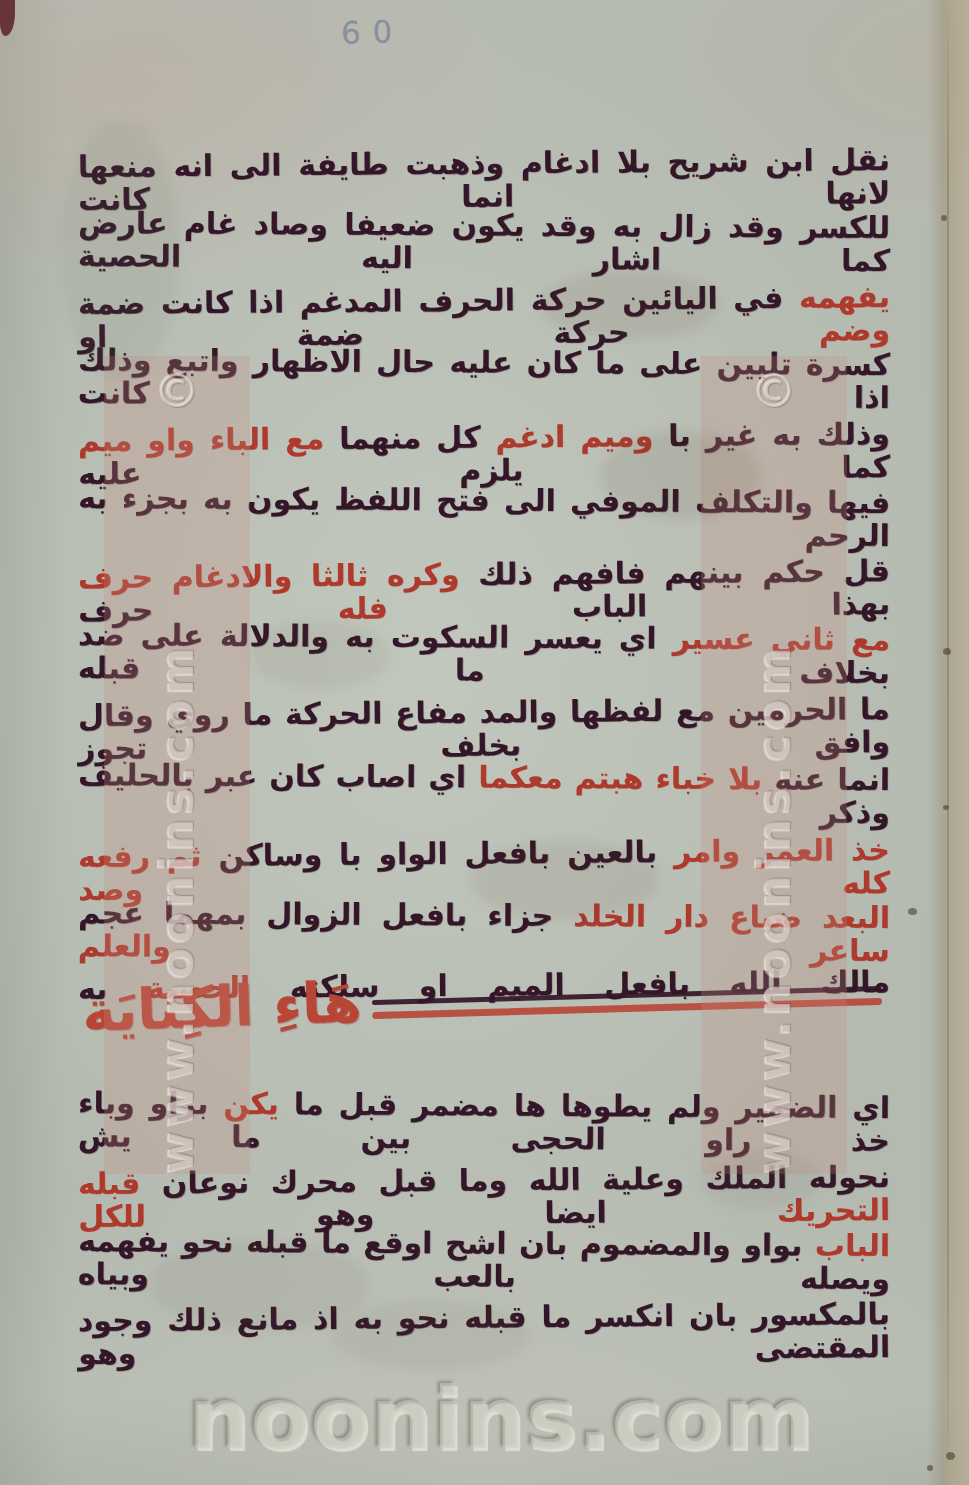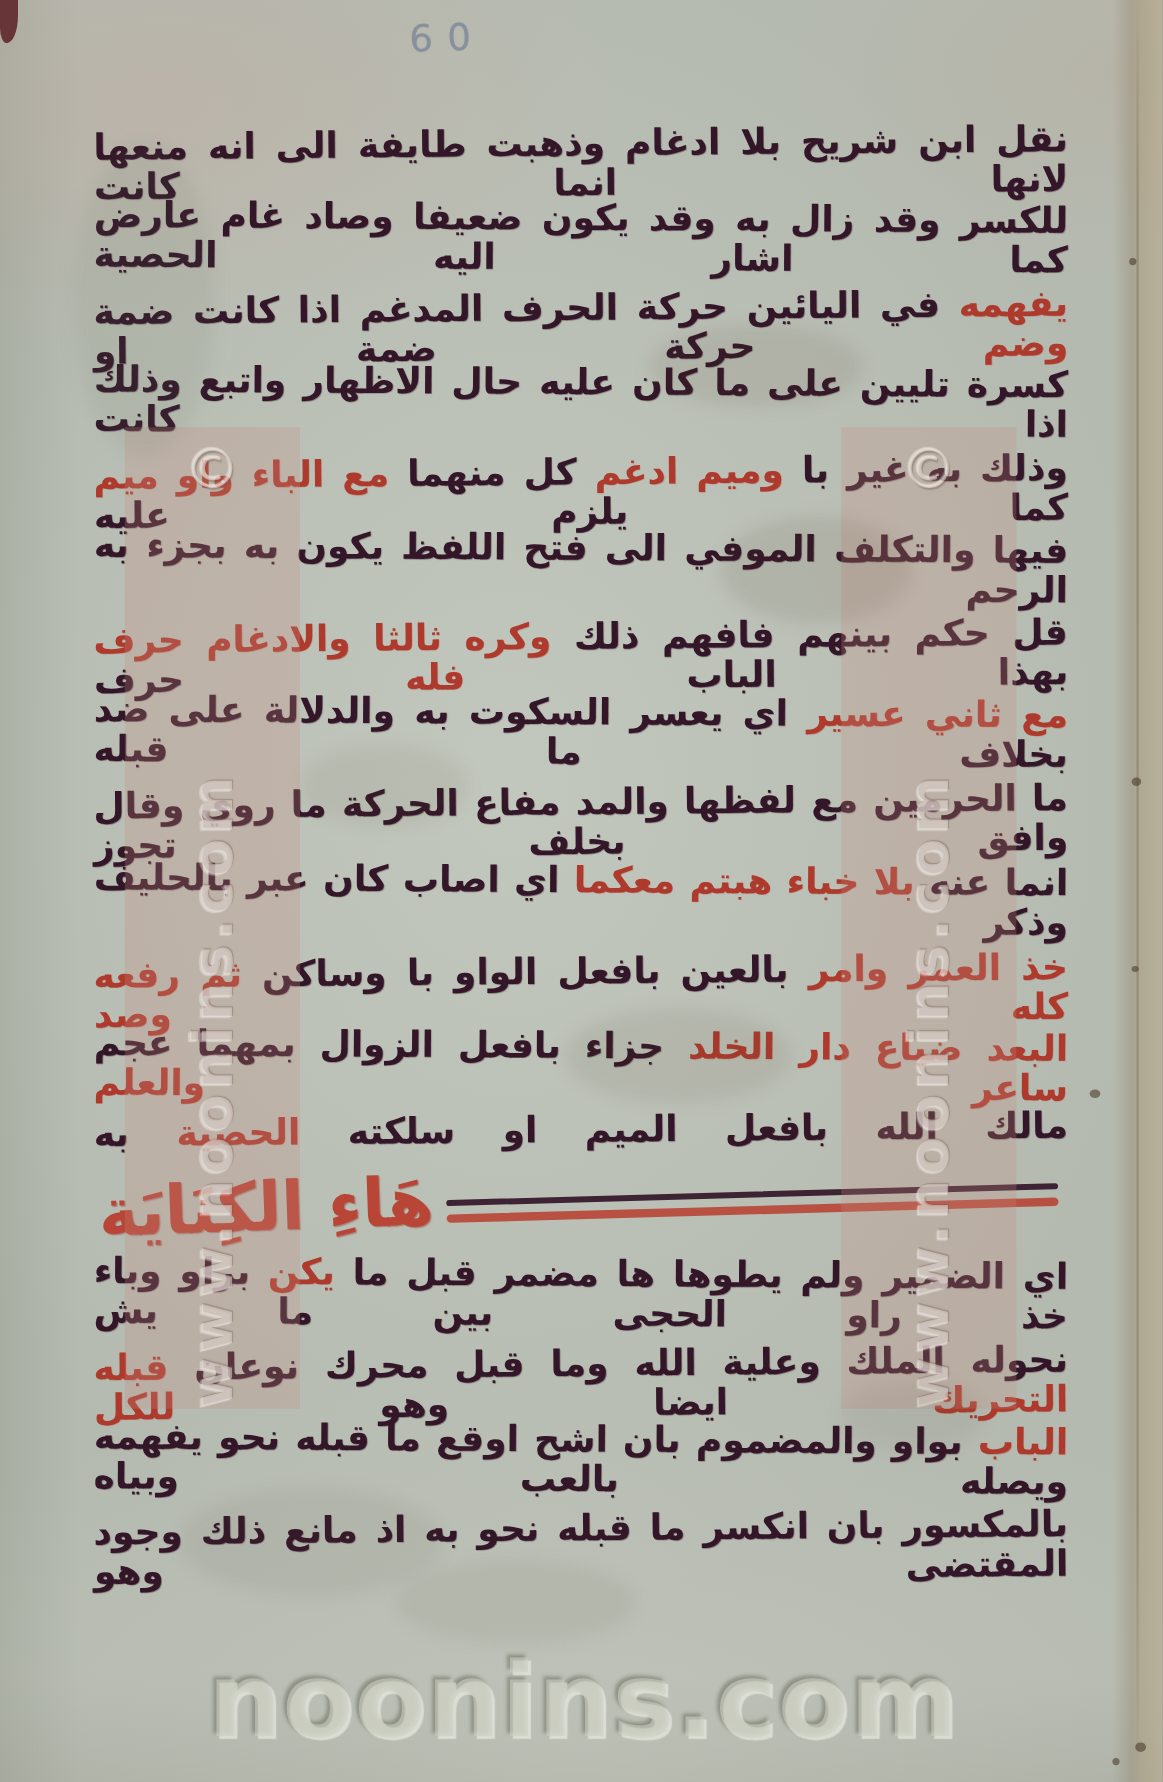--- a/index.html
+++ b/index.html
@@ -34,21 +34,21 @@
     background:#5a2024;border-radius:0 0 70% 40%;opacity:.85;
   }
   
   .page-number{
     position:absolute;left:341px;top:14px;
     font-size:31px;letter-spacing:12px;
     color:#7e8b9a;opacity:.85;transform:rotate(-2deg);
     text-shadow:0 0 1px rgba(126,139,154,0.6);
   }
   
-  .text-block{position:absolute;inset:0;}
+  .text-block{position:absolute;inset:0;margin-top:43px;}
   .ms-line{
     position:absolute;left:78px;width:812px;
     direction:rtl;unicode-bidi:isolate;
     text-align:justify;text-align-last:justify;
     font-size:30px;font-weight:700;line-height:1.1;
     transform-origin:100% 50%;
   }
   .ms-line:nth-child(odd){transform:rotate(-0.5deg);}
   .ms-line:nth-child(even){transform:rotate(0.35deg);}
   .run{white-space:normal;}
@@ -85,21 +85,21 @@
   }
   .band-text{
     flex:1;display:block;margin-top:6px;
     writing-mode:vertical-rl;transform:rotate(180deg);
     font-size:46px;font-weight:700;letter-spacing:4px;
     color:rgba(240,234,226,0.48);
     text-shadow:1px 1px 1px rgba(110,85,75,0.38), -1px -1px 1px rgba(255,255,255,0.4);
   }
   
   .wm-bottom{
-    position:absolute;left:116px;top:1368px;width:740px;
+    position:absolute;left:131px;top:1368px;width:740px;
     text-align:center;font-size:86px;font-weight:700;letter-spacing:1px;
     color:rgba(203,206,194,0.60);
     text-shadow:2.5px 2.5px 1px rgba(247,247,238,0.55), -2.5px -2.5px 3px rgba(92,92,78,0.45);
   }
   
   .stain{position:absolute;border-radius:50%;filter:blur(6px);}
   .stain.s1{left:540px;top:270px;width:180px;height:70px;background:rgba(85,70,45,0.10);}
   .stain.s2{left:600px;top:430px;width:160px;height:90px;background:rgba(80,62,40,0.10);}
   .stain.s3{left:250px;top:620px;width:140px;height:70px;background:rgba(90,75,50,0.08);}
   .stain.s4{left:470px;top:840px;width:190px;height:80px;background:rgba(85,70,48,0.09);}

